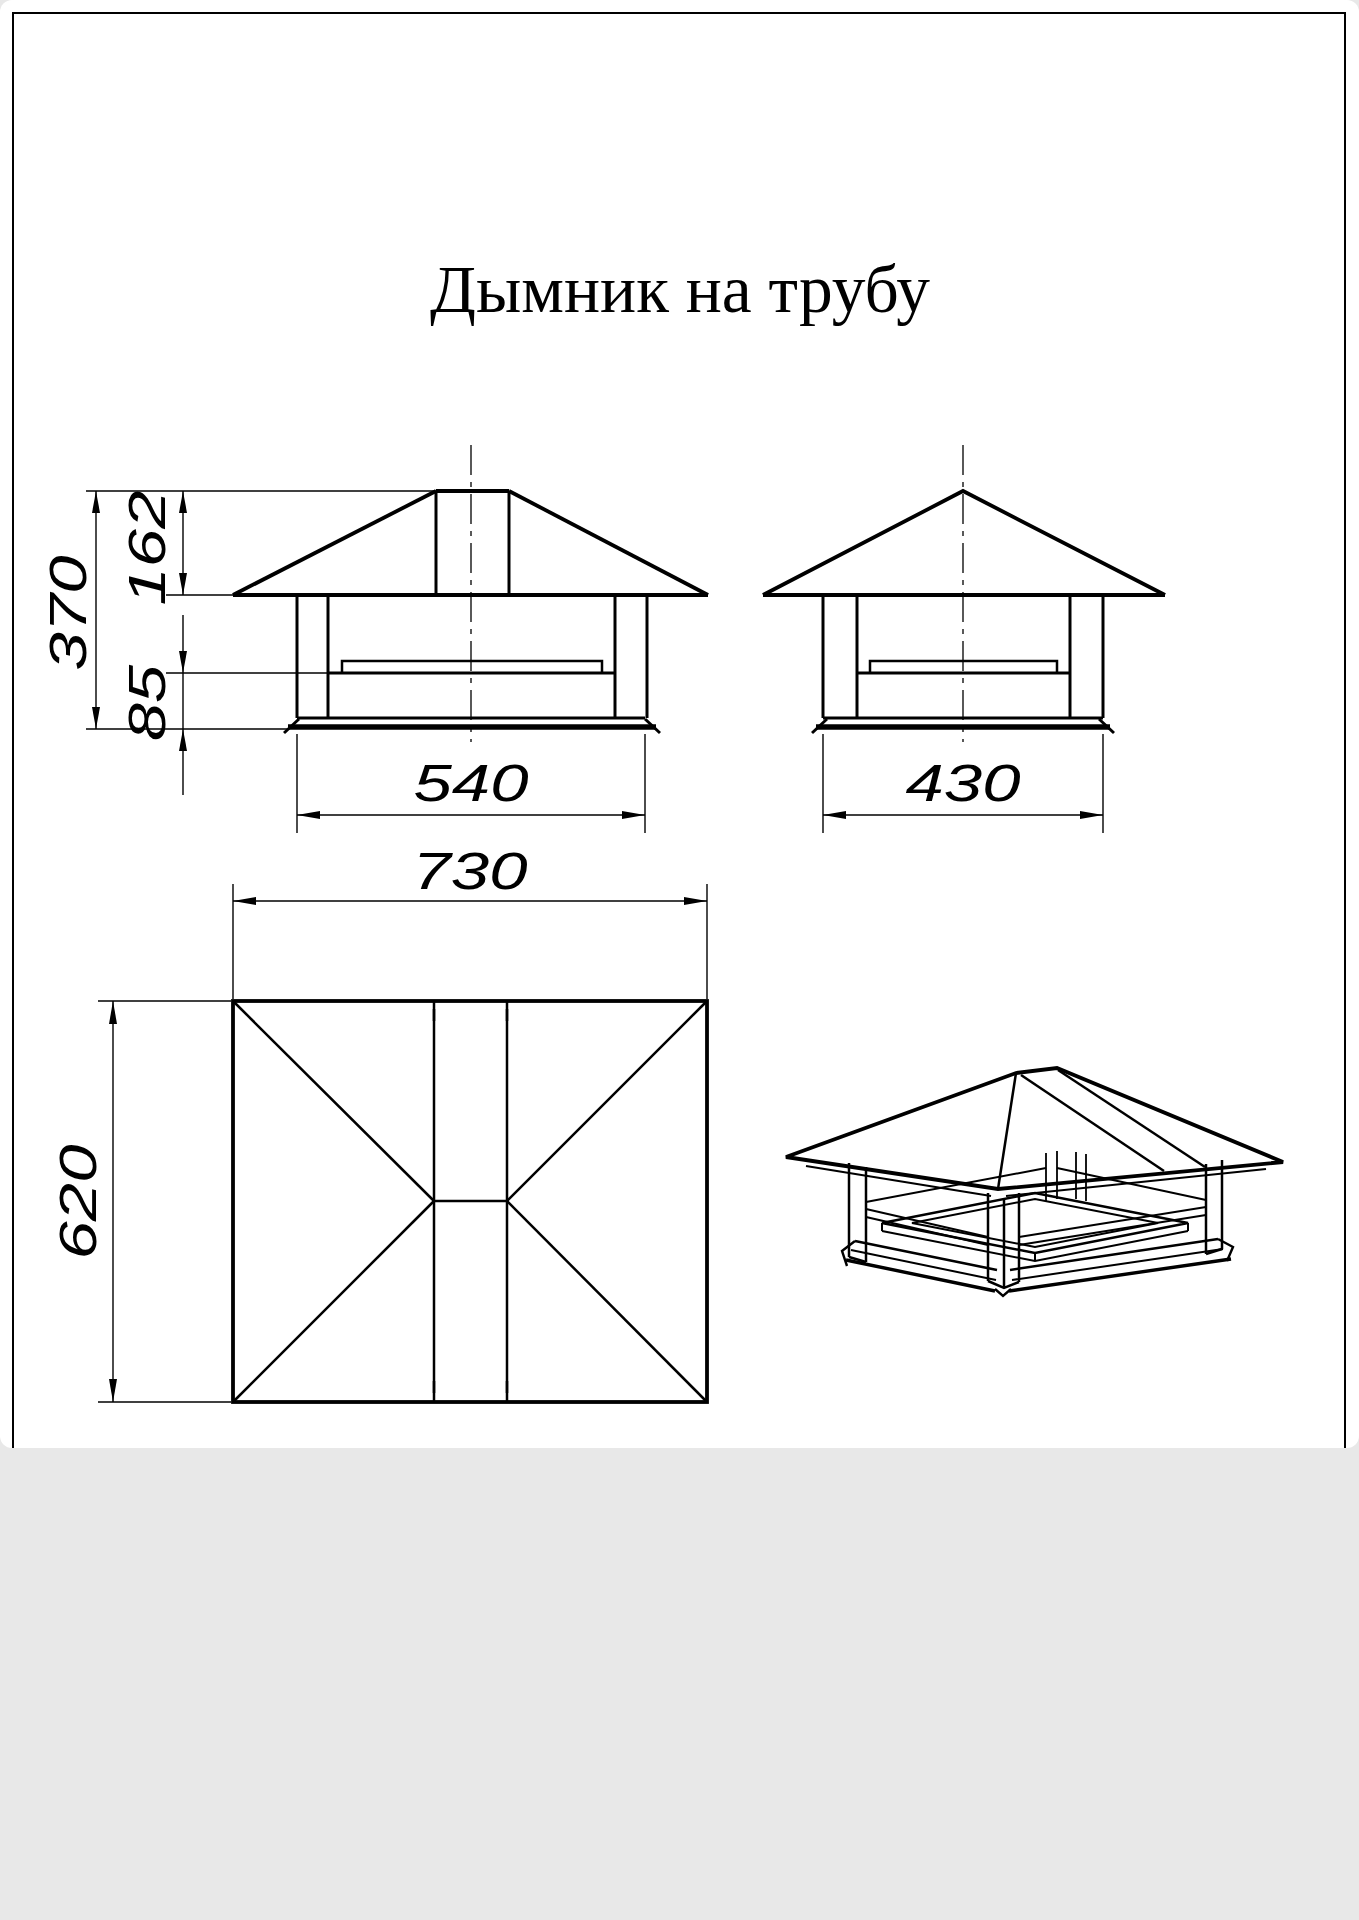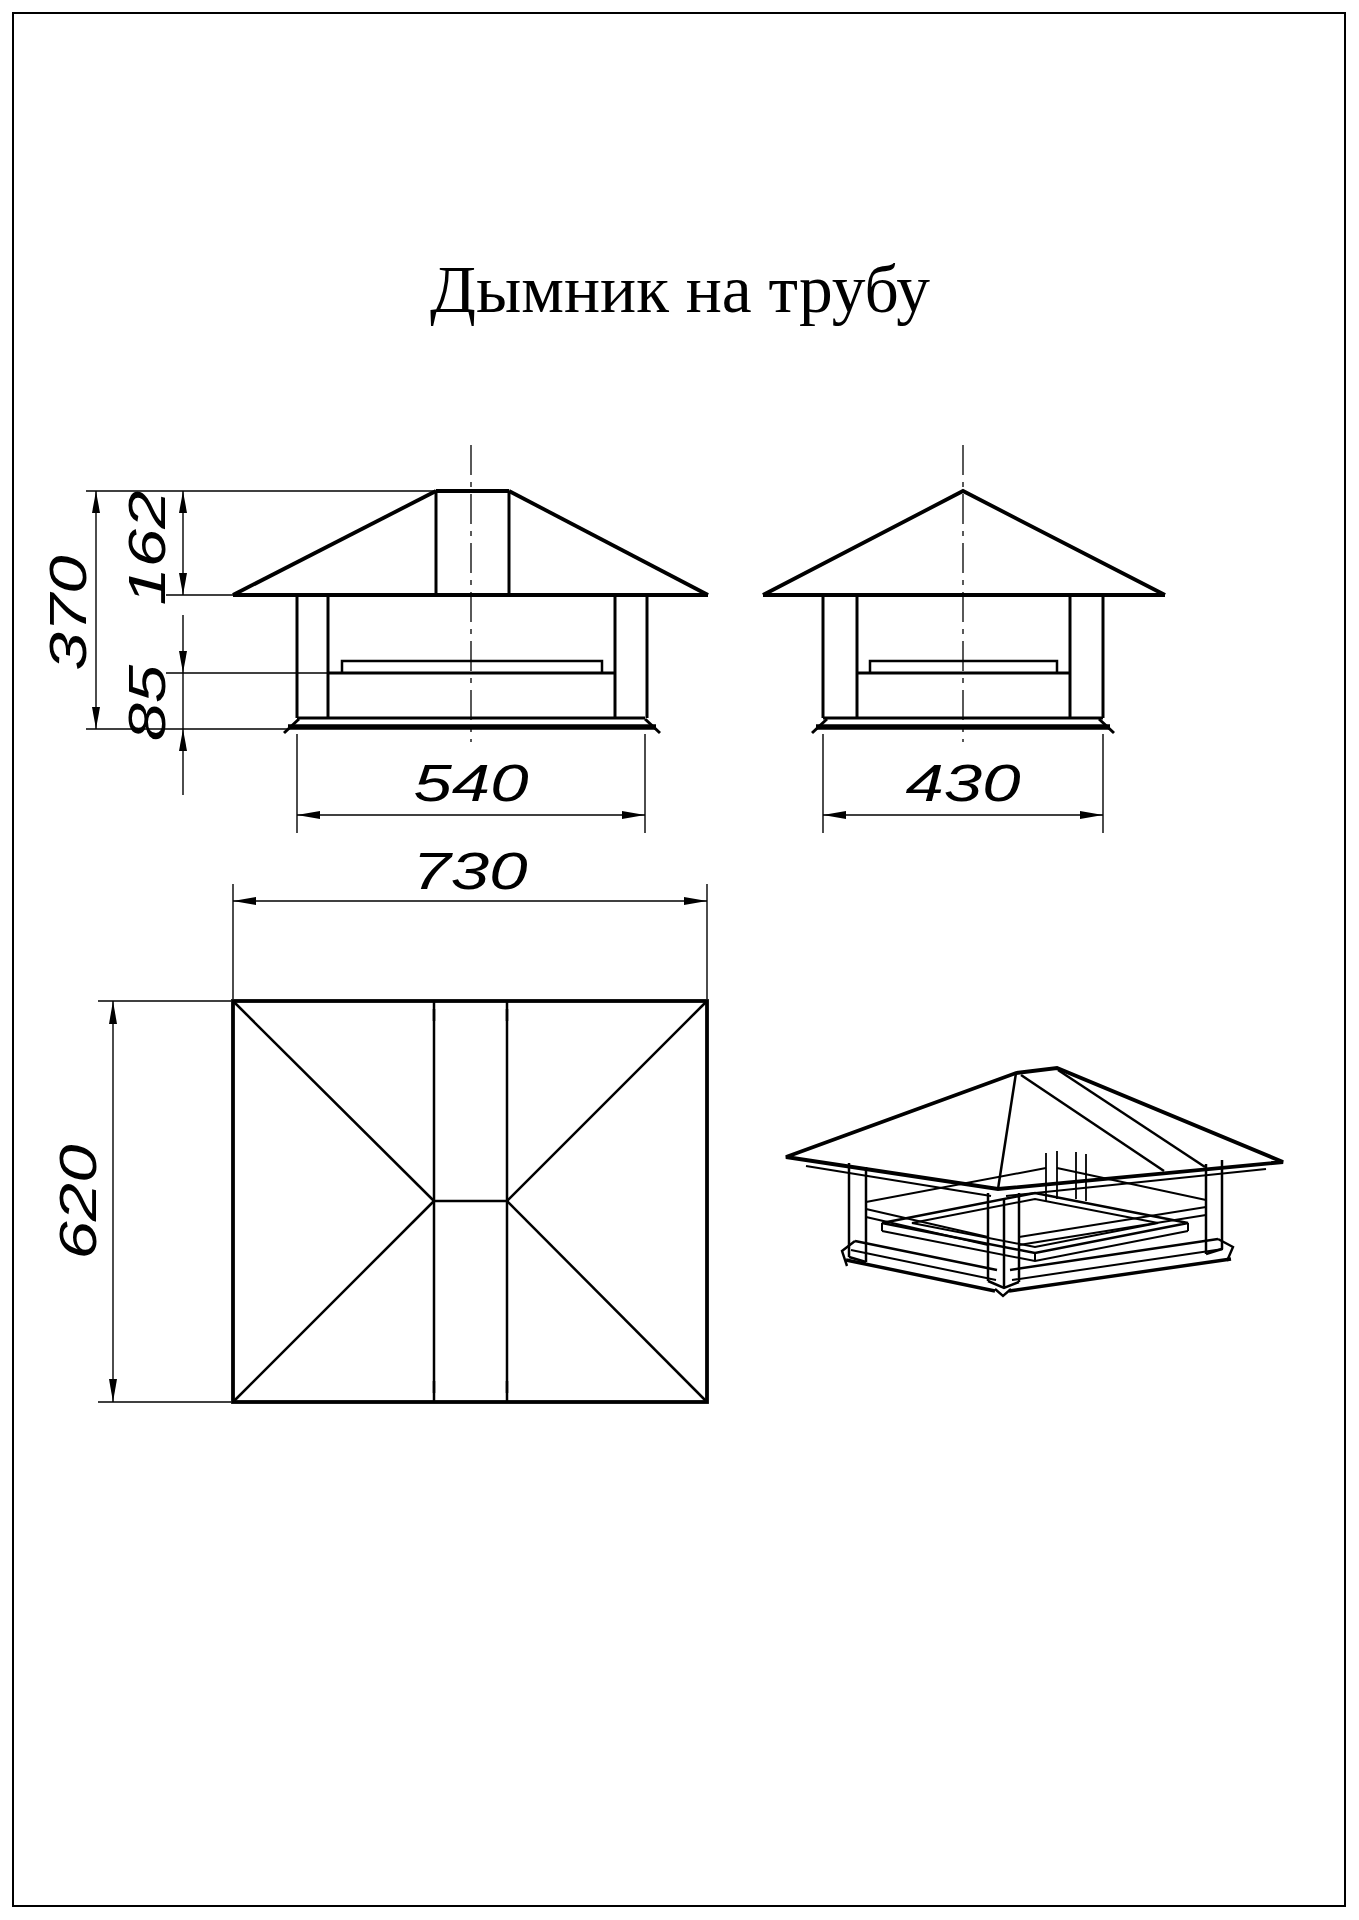--- a/index.html
+++ b/index.html
@@ -1,21 +1,22 @@
 <!DOCTYPE html>
 <html style="--ink: #000000; --paper: #ffffff;"><head>
 <meta charset="utf-8">
 <style>
   html,body{margin:0;padding:0;background:#e8e8e8;}
   .sheet{
     position:relative;
-    width:1359px;height:1920px;
+    width:1359px;height:1448px;
     background:var(--paper,#fff);
     margin:0 auto;
     font-family:"Liberation Sans",sans-serif;
+    border-radius:12px;
   }
   svg{position:absolute;left:0;top:0;}
   .ln{stroke:var(--ink,#000);fill:none;}
   .fl{fill:var(--ink,#000);stroke:none;}
   .t-thick{stroke-width:3.8;}
   .t-med{stroke-width:3;}
   .t-med2{stroke-width:2.5;}
   .t-thin{stroke-width:1.4;}
   .t-base{stroke-width:5.5;}
   .centerline{stroke-width:1.3;stroke-dasharray:30 7 5 7;}

